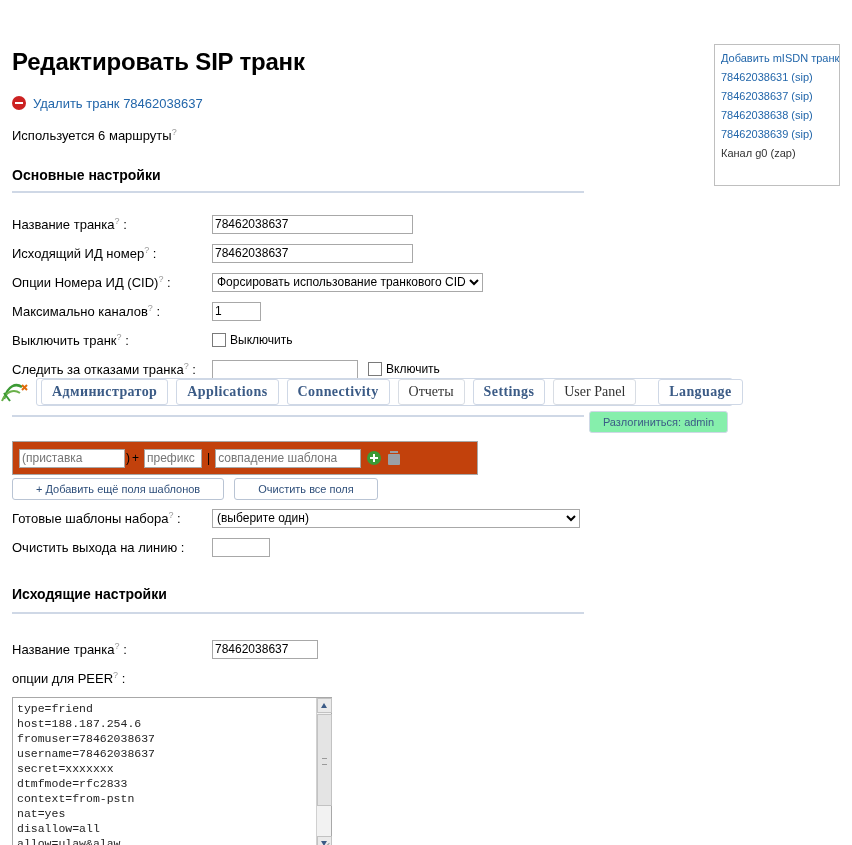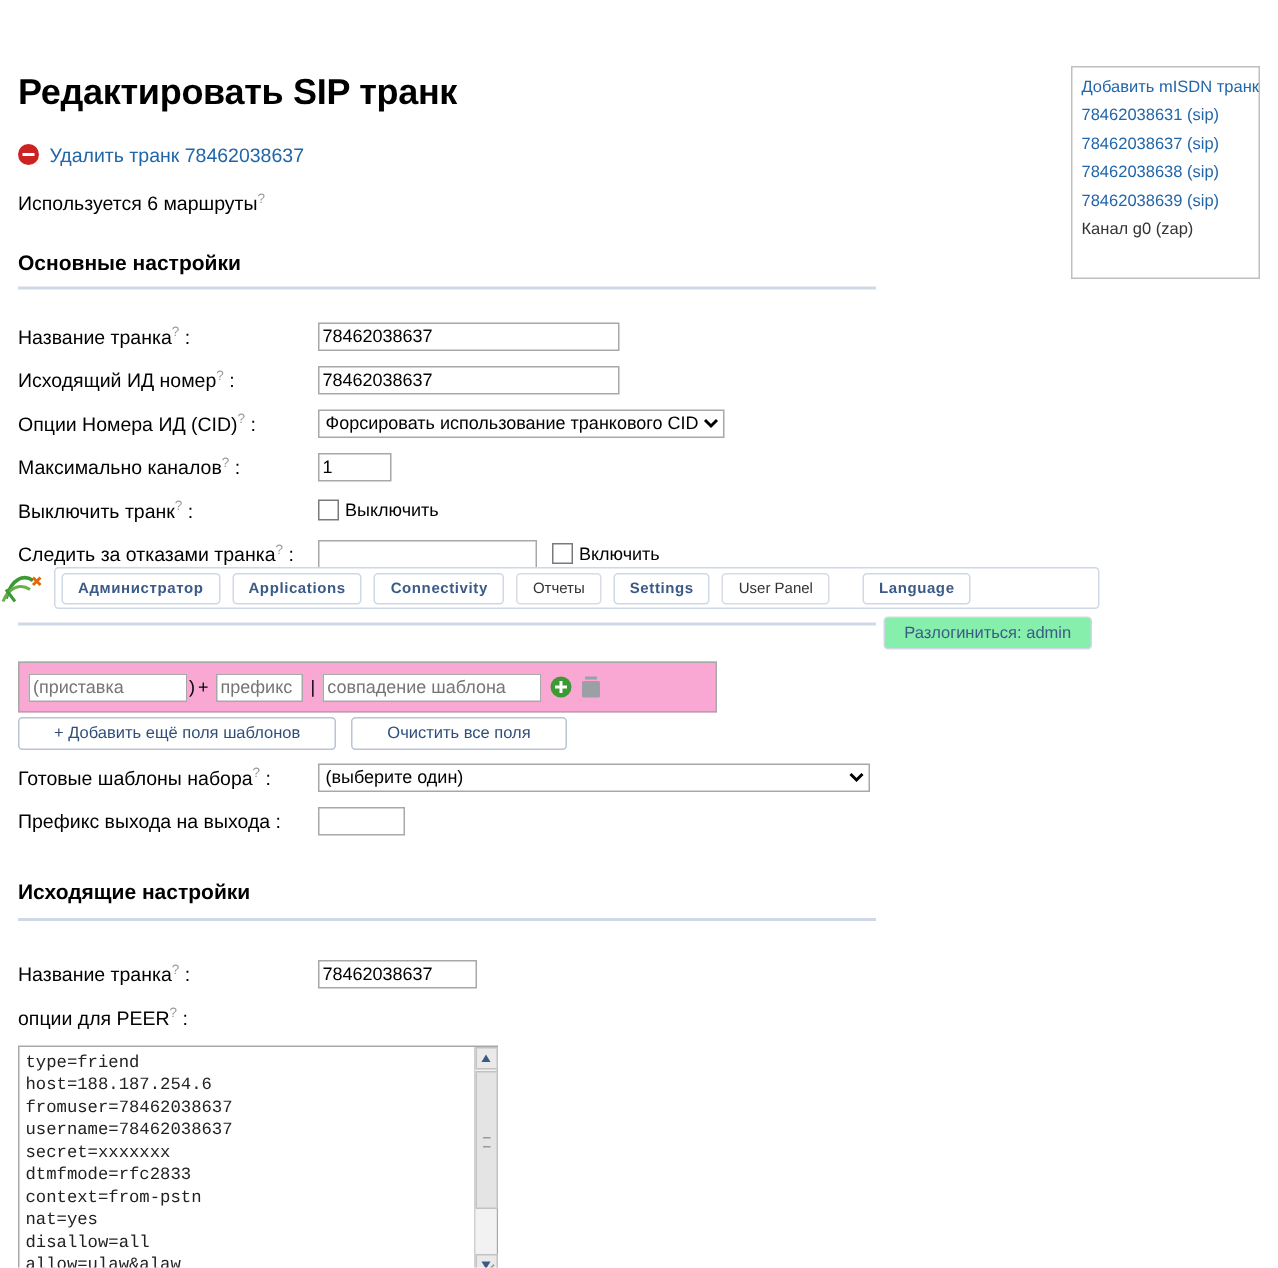--- a/index.html
+++ b/index.html
@@ -180,28 +180,29 @@
   .nav-logo {
     position: absolute;
     left: 0;
     top: 1px;
     width: 34px;
     height: 26px;
   }
   .nav-item {
     margin: 0 4px;
     padding: 4px 10px;
-    font-size: 10px;
+    font-size: 14px;
     font-weight: bold;
     color: #3b5b86;
     border: 1px solid #cfd8e6;
     border-radius: 3px;
     background: #ffffff;
     white-space: nowrap;
     letter-spacing: 0.4px;
+    font-family: Liberation Serif, serif;
   }
   .nav-item.plain {
     border-color: #d8dde4;
     font-weight: normal;
     color: #333;
     letter-spacing: 0;
   }
   .logout {
     position: absolute;
     left: 589px;
@@ -227,21 +228,21 @@
   }
 
   
   .pattern-box {
     position: absolute;
     left: 12px;
     top: 441px;
     width: 466px;
     height: 29px;
     border: 1px solid #a8a8a8;
-    background: #f9a8d4;
+    background: #c2410c;
     display: flex;
     align-items: center;
     padding: 16px 6px;
     box-sizing: border-box;
     font-size: 12px;
   }
   .pattern-box .paren { margin: 0 1px; }
   .plus-icon {
     width: 14px; height: 14px; border-radius: 50%;
     background: #3c9a35; position: relative; margin-left: 6px; flex: none;
@@ -478,21 +479,21 @@
 <div class="lower-form">
 
   <div class="frow">
     <div class="flabel"><span>Готовые шаблоны набора</span><span class="qm">?</span> :</div>
     <select class="sel" style="width:368px">
       <option>(выберите один)</option>
     </select>
   </div>
 
   <div class="frow">
-    <div class="flabel"><span>Префикс выхода на выхода</span> :</div>
+    <div class="flabel"><span>Очистить выхода на линию</span> :</div>
     <input class="txt w52" type="text" value="" style="">
   </div>
 
   <h2 class="section2">Исходящие настройки</h2>
   <div class="rule" style="margin-top:10px"></div>
 
   <div class="frow" style="margin-top:22px">
     <div class="flabel"><span>Название транка</span><span class="qm">?</span> :</div>
     <input class="txt w100" type="text" value="78462038637" style="">
   </div>

